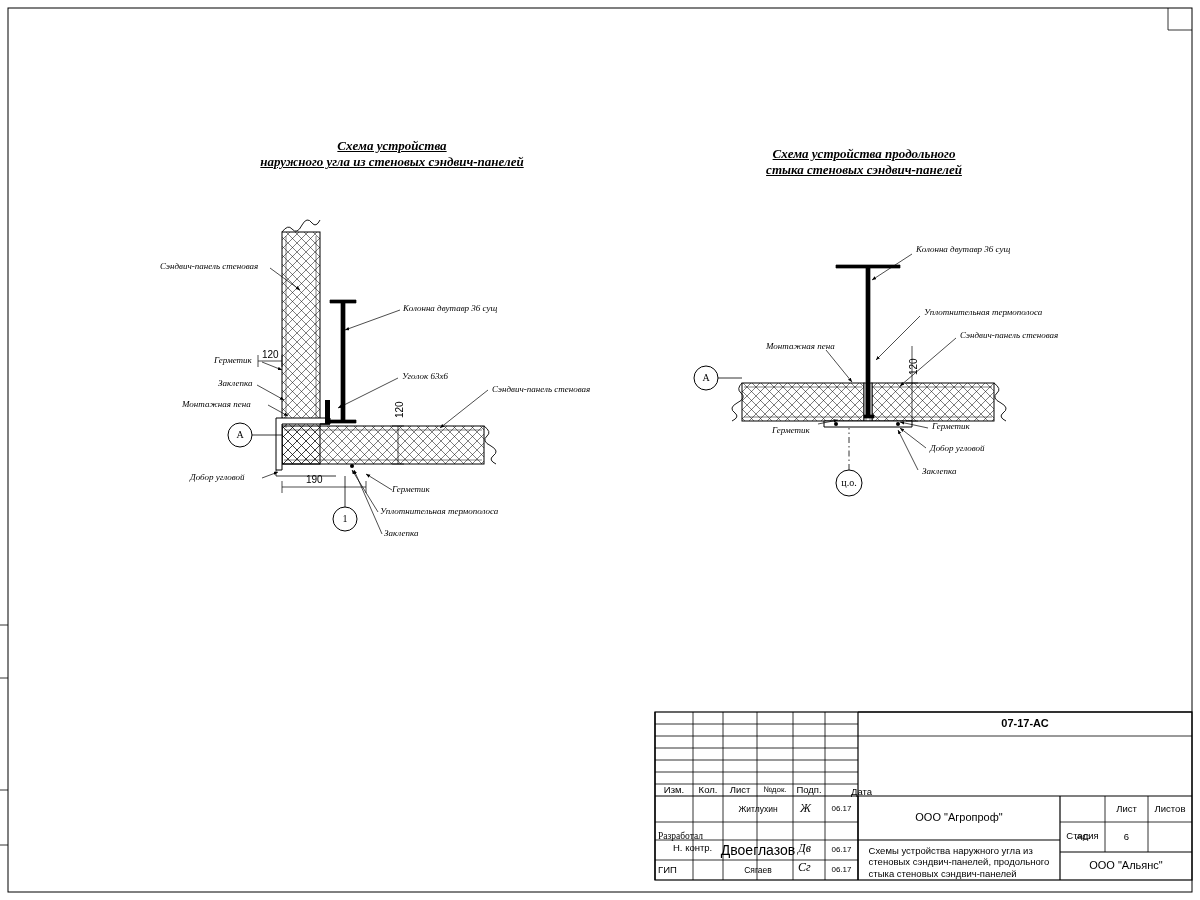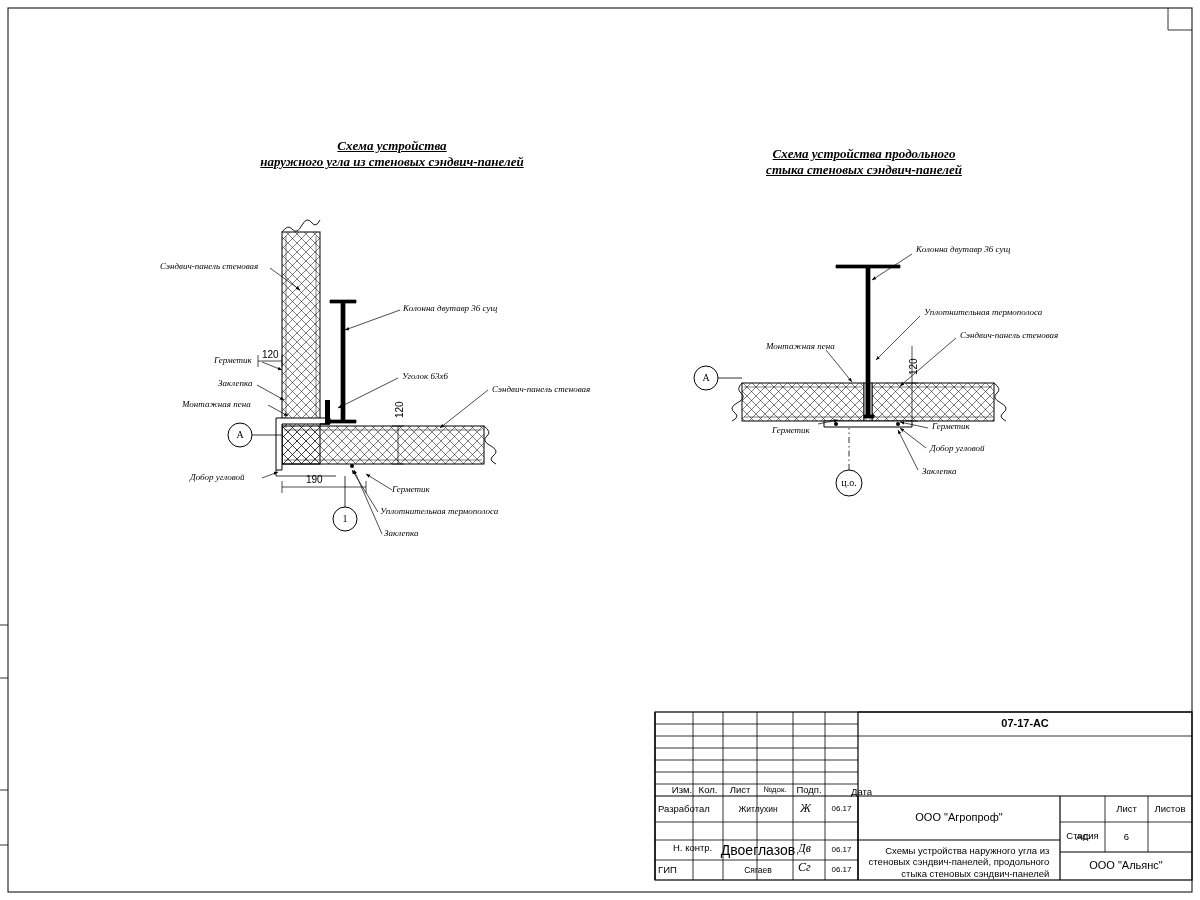--- a/index.html
+++ b/index.html
@@ -74,21 +74,21 @@
   }
   
   .tb {
     position: absolute;
     font-family: "Liberation Sans", sans-serif;
     font-size: 9.5px;
     color: #000;
     display: flex;
     align-items: center;
     justify-content: center;
-    text-align: right;
+    text-align: left;
     line-height: 1.2;
     box-sizing: border-box;
     white-space: pre-line;
   }
   .tb.left { justify-content: flex-start; padding-left: 3px; text-align: left; }
   .tb.big { font-size: 11px; }
   .tb.bold { font-weight: bold; }
   .sign {
     position: absolute;
     font-family: "Liberation Serif", serif;
@@ -270,28 +270,28 @@
   <div class="lbl" style="left:930px; top:443px;">Добор угловой</div>
   <div class="lbl" style="left:922px; top:466px;">Заклепка</div>
 
   <div class="dimv" style="left:908px; top:375px;">120</div>
 
   <div class="bubble-txt" style="left:700px; top:372px; width:12px;">А</div>
   <div class="bubble-txt" style="left:838px; top:477px; width:22px;">ц.о.</div>
 
   <div class="tb big bold" style="left:858px; top:712px; width:334px; height:24px;">07-17-АС</div>
 
-  <div class="tb" style="left:655px; top:784px; width:54px; height:12px;">Изм.</div>
+  <div class="tb" style="left:655px; top:784px; width:38px; height:12px;">Изм.</div>
   <div class="tb" style="left:693px; top:784px; width:30px; height:12px;">Кол.</div>
   <div class="tb" style="left:723px; top:784px; width:34px; height:12px;">Лист</div>
   <div class="tb" style="left:757px; top:784px; width:36px; height:12px; font-size:8px;">№док.</div>
   <div class="tb" style="left:793px; top:784px; width:32px; height:12px;">Подп.</div>
   <div class="tb" style="left:845px; top:784px; width:33px; height:16px;">Дата</div>
 
-  <div class="tb left" style="left:655px; top:796px; width:72px; height:26px;">Разработал</div>
+  <div class="tb left" style="left:655px; top:824px; width:72px; height:26px;font-family:Liberation Serif, serif;">Разработал</div>
   <div class="tb" style="left:723px; top:796px; width:70px; height:26px; font-size:8.5px;">Житлухин</div>
   <div class="tb" style="left:825px; top:796px; width:33px; height:26px; font-size:8px;">06.17</div>
   <div class="sign" style="left:800px; top:801px;">Ж</div>
 
   <div class="tb left" style="left:670px; top:840px; width:68px; height:15px;">Н. контр.</div>
   <div class="tb" style="left:723px; top:840px; width:70px; height:20px; font-size:14px;">Двоеглазов</div>
   <div class="tb" style="left:825px; top:840px; width:33px; height:20px; font-size:8px;">06.17</div>
   <div class="sign" style="left:798px; top:841px;">Дв</div>
 
   <div class="tb left" style="left:655px; top:860px; width:68px; height:20px;">ГИП</div>

